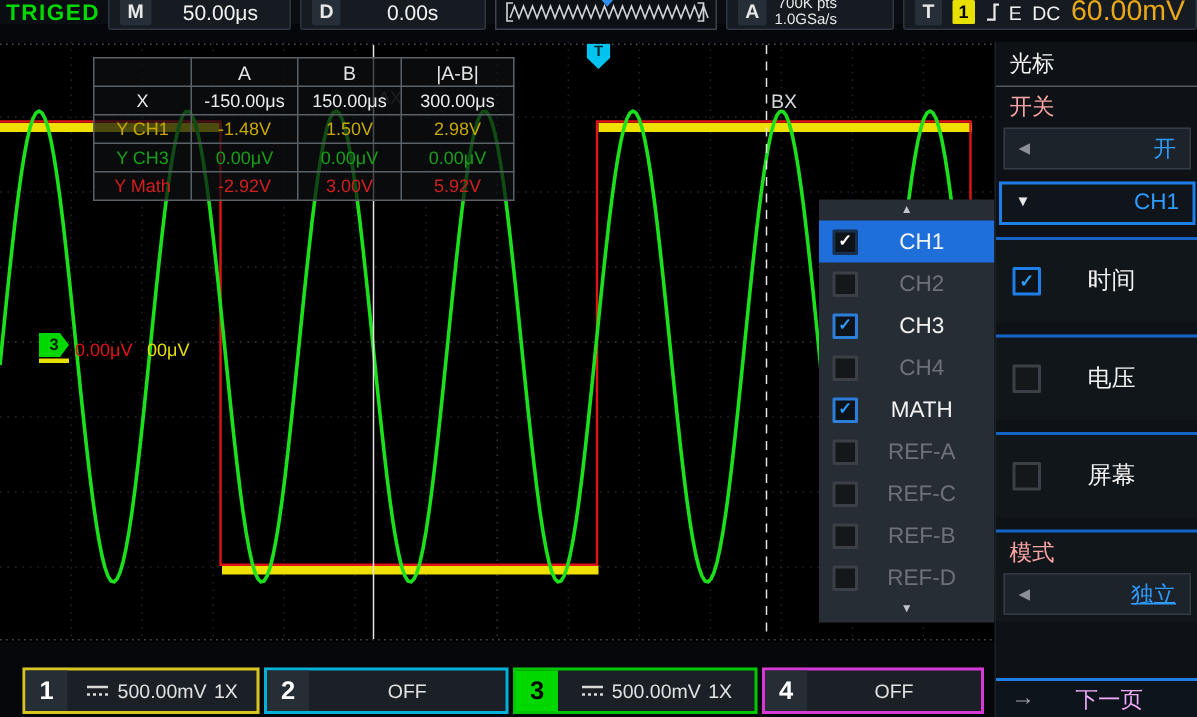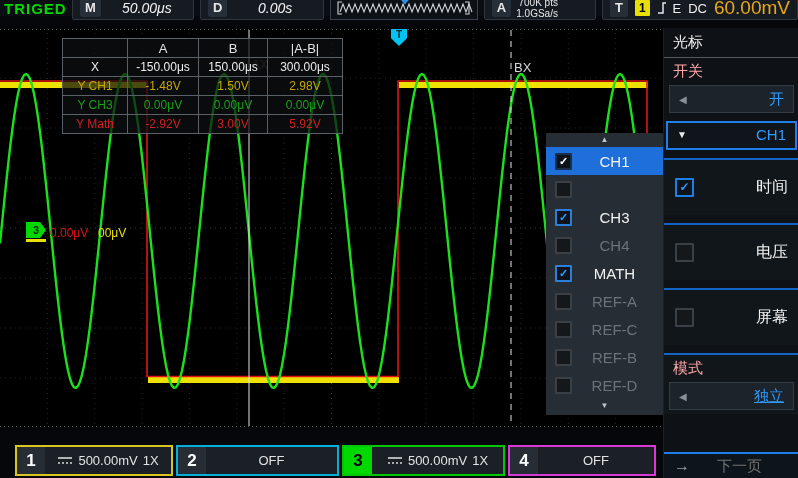--- a/index.html
+++ b/index.html
@@ -6,21 +6,21 @@
   .screen{position:relative;width:798px;height:478px;background:#05070a;overflow:hidden;
           font-family:"Liberation Sans",sans-serif;color:#e8e8e8;}
 
   
   .topbar{position:absolute;left:0;top:0;width:798px;height:16px;background:#0a0d11;
           display:flex;align-items:center;gap:6px;}
   .trig{margin-left:4px;width:62px;font-size:15px;font-weight:bold;color:#00d800;letter-spacing:1px;}
   .seg{height:22px;background:#161b22;border:1px solid #2e3640;border-radius:2px;
        display:flex;align-items:center;padding:0 7px;gap:7px;}
   .badge{background:#262e38;color:#e8e8e8;font-weight:bold;font-size:13px;padding:0 5px;border-radius:2px;line-height:18px;}
-  .segval{font-size:14px;color:#f2f2f2;font-style:italic;}
+  .segval{font-size:14px;color:#f2f2f2;}
   .seg-m{width:108px;justify-content:flex-start;} .seg-m .segval{flex:1;text-align:center;}
   .seg-d{width:110px;} .seg-d .segval{flex:1;text-align:center;}
   .preview{position:relative;width:148px;height:21px;border:1px solid #3a434d;background:#0d1116;}
   .pv-tri{position:absolute;left:68px;top:0;width:12px;height:7px;background:#2f8fe8;
           clip-path:polygon(0 0,100% 0,50% 100%);}
   .seg-a{width:98px;gap:5px;}
   .acq{font-size:10px;line-height:11px;color:#e8e8e8;text-align:right;}
   .seg-t{min-width:180px;}
   .chip1{background:#e8e000;color:#000;font-weight:bold;font-size:12px;padding:0 4px;border-radius:1px;line-height:16px;}
   .ttxt{font-size:13px;color:#f0f0f0;}
@@ -76,27 +76,27 @@
   .ctl .val{color:#2e9bff;font-size:15px;}
   .src-sec{margin:8px 2px 0;border:2px solid #1f7fe8;background:#10151b;padding-bottom:3px;}
   .src-row{display:flex;align-items:center;justify-content:space-between;padding:3px 9px 2px;}
   .src-row .tri{color:#e8e8e8;font-size:10px;}
   .src-row .val{color:#2e9bff;font-size:15px;}
   .chk-sec{height:55px;margin-top:8px;border-top:2px solid #1464c8;background:#11161b;
            display:flex;align-items:center;padding:0 11px;}
   .sb-cb{width:15px;height:15px;border-radius:1px;font-size:12px;font-weight:bold;line-height:15px;text-align:center;}
   .sb-cb.c{background:#0e1319;border:2px solid #1f7fe8;color:#2e9bff;}
   .sb-cb.u{background:#15181b;border:2px solid #3a4045;color:transparent;}
-  .chk-lab{flex:1;text-align:right;font-size:16px;color:#f2f2f2;}
+  .chk-lab{flex:1;text-align:center;font-size:16px;color:#f2f2f2;}
   .mode-sec{margin-top:8px;border-top:2px solid #1464c8;background:#11161b;padding-bottom:4px;}
   .mode-sec .val{text-decoration:underline;}
   .nextpage{margin-top:auto;height:24px;border-top:2px solid #1f7fe8;background:#0e141b;
             display:flex;align-items:center;padding:0 10px;}
   .np-arrow{color:#9aa0a6;font-size:16px;line-height:16px;}
-  .np-label{flex:1;text-align:center;font-size:15px;color:#737373;}
+  .np-label{flex:1;text-align:center;font-size:15px;color:#f0abfc;}
 
   
   .mathstrip{position:absolute;left:0;top:428px;width:663px;height:15px;}
   .mathlabel{position:absolute;left:18px;top:1px;font-size:12px;color:#ececec;letter-spacing:.5px;}
   .bottombar{position:absolute;left:0;top:443px;width:663px;height:35px;display:flex;gap:3px;
              padding-left:15px;box-sizing:border-box;align-items:flex-start;padding-top:2px;}
   .ch{height:27px;background:#1a2026;border:2px solid #888;display:flex;align-items:center;}
   .ch.w1{width:154px;} .ch.w2{width:159px;} .ch.w3{width:159px;} .ch.w4{width:144px;}
   .ch1b{border-color:#d8c520;} .ch2b{border-color:#00b0d8;} .ch3b{border-color:#00c800;} .ch4b{border-color:#d838d8;}
   .chipn{width:28px;height:100%;background:#262d35;color:#fff;font-weight:bold;font-size:17px;
@@ -223,20 +223,21 @@
       </table>
 
     <div class="dd">
       <div class="dd-arrow">▲</div>
       <div class="dd-row sel">
         <span class="cb c">✓</span>
         <span class="dd-label">CH1</span>
       </div>
       <div class="dd-row dis">
         <span class="cb u"></span>
+        <span class="dd-label">CH2</span>
       </div>
       <div class="dd-row">
         <span class="cb c">✓</span>
         <span class="dd-label">CH3</span>
       </div>
       <div class="dd-row dis">
         <span class="cb u"></span>
         <span class="dd-label">CH4</span>
       </div>
       <div class="dd-row">

